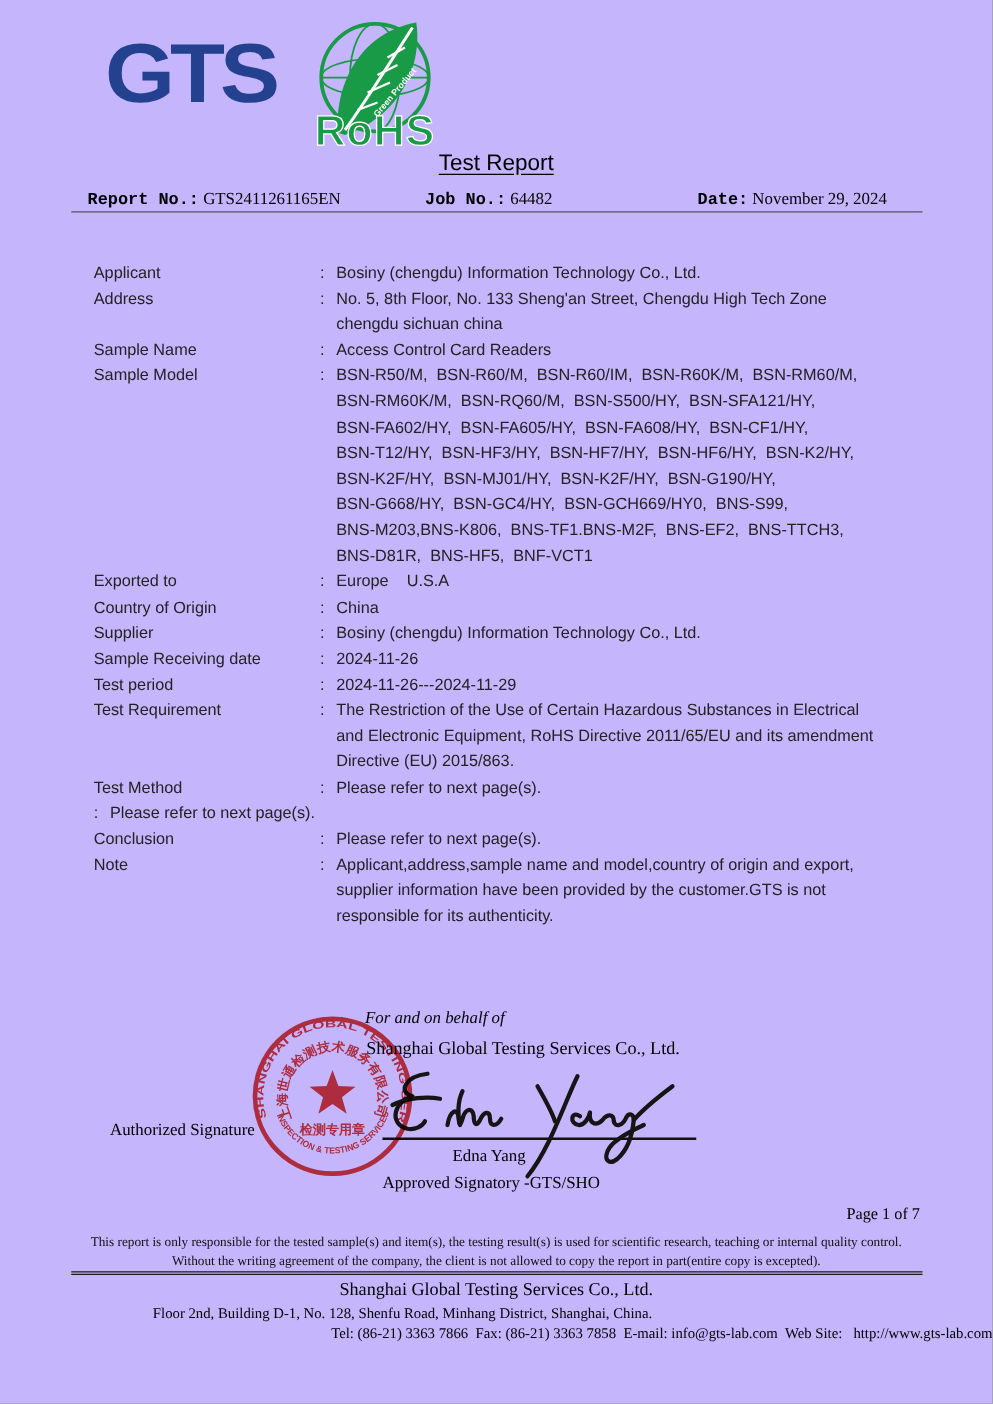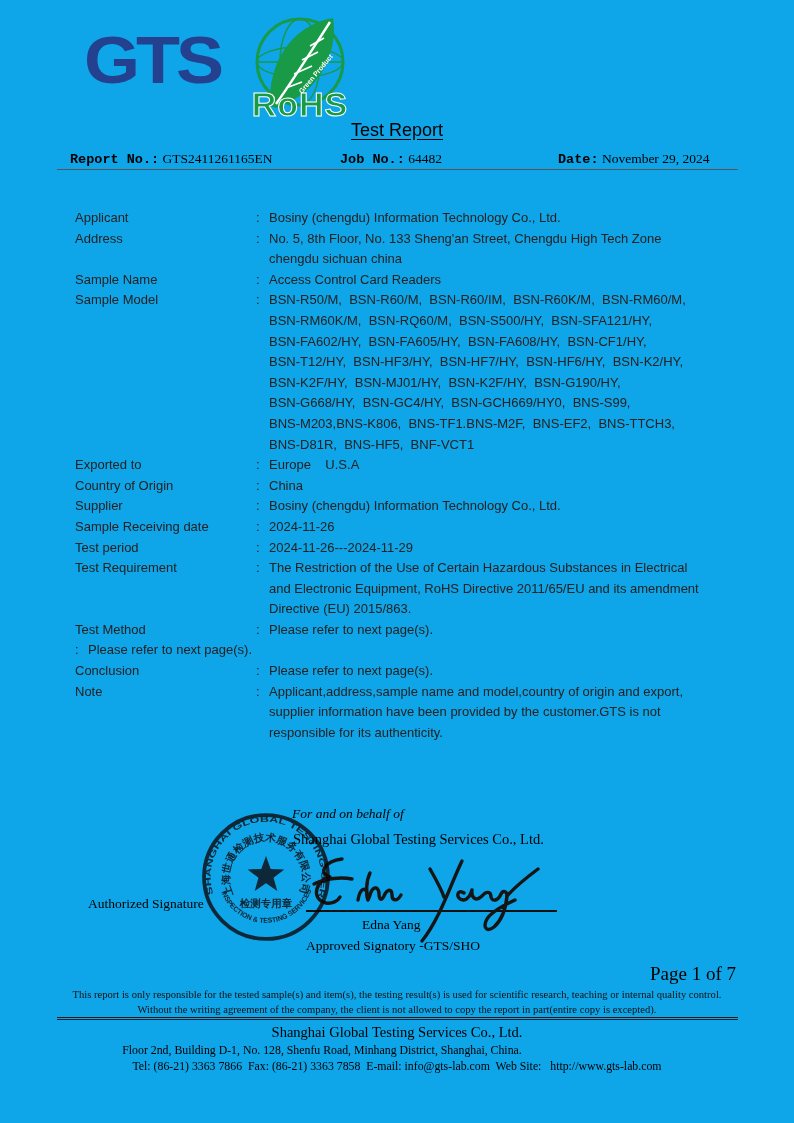--- a/index.html
+++ b/index.html
@@ -1,19 +1,19 @@
 <!DOCTYPE html>
 <html><head>
 <meta charset="utf-8">
 <style>
   * { margin:0; padding:0; box-sizing:border-box; }
   html,body { background:#888; }
   .page {
     position:relative; width:794px; height:1123px; margin:0 auto;
-    background:#0ea5e9; overflow:hidden; color:#1f1f1f;
+    background:#c4b5fd; overflow:hidden; color:#1f1f1f;
     font-family:"Liberation Sans", sans-serif;
   }
   
   .gts-logo {
     position:absolute; left:84px; top:26px;
     font-family:"Liberation Sans", sans-serif;
     font-weight:900; font-size:72px; line-height:1;
     color:#24418f; letter-spacing:-4px;
     transform:scaleY(0.93); transform-origin:top left;
   }
@@ -71,40 +71,40 @@
     position:absolute; left:306px; top:938px;
     font-family:"Liberation Serif", serif; font-size:13.5px; color:#000;
   }
   .stamp {
     position:absolute; left:199px; top:810px; width:134px; height:134px;
     z-index:4; opacity:0.88; mix-blend-mode:multiply;
   }
   
   .page-indicator {
     position:absolute; right:58px; top:963px;
-    font-family:"Liberation Serif", serif; font-size:19px; color:#000;
+    font-family:"Liberation Serif", serif; font-size:13px; color:#000;
   }
   .disclaimer {
     position:absolute; left:52px; top:988px; width:690px; text-align:center;
     font-family:Liberation Serif, serif; font-size:10.6px; line-height:14.5px; color:#111;
   }
   .foot-divider {
     position:absolute; left:57px; top:1017px; width:681px; height:3px;
     border-top:1px solid #1a1a1a; border-bottom:1px solid #1a1a1a;
   }
   .foot-company {
     position:absolute; left:0; top:1024px; width:794px; text-align:center;
     font-family:"Liberation Serif", serif; font-size:14.5px; color:#000;
   }
   .foot-address {
     position:absolute; left:0; top:1043px; width:644px; text-align:center;
     font-family:"Liberation Serif", serif; font-size:11.8px; color:#000;
   }
   .foot-contact {
-    position:absolute; left:0; top:1059px; width:794px; text-align:center;
+    position:absolute; left:0; top:1059px; width:794px; text-align:right;
     font-family:"Liberation Serif", serif; font-size:11.8px; color:#000; white-space:pre-wrap;
   }
 </style>
 </head>
 <body>
 
 <div class="page">
 
   <div class="gts-logo">GTS</div>
 

